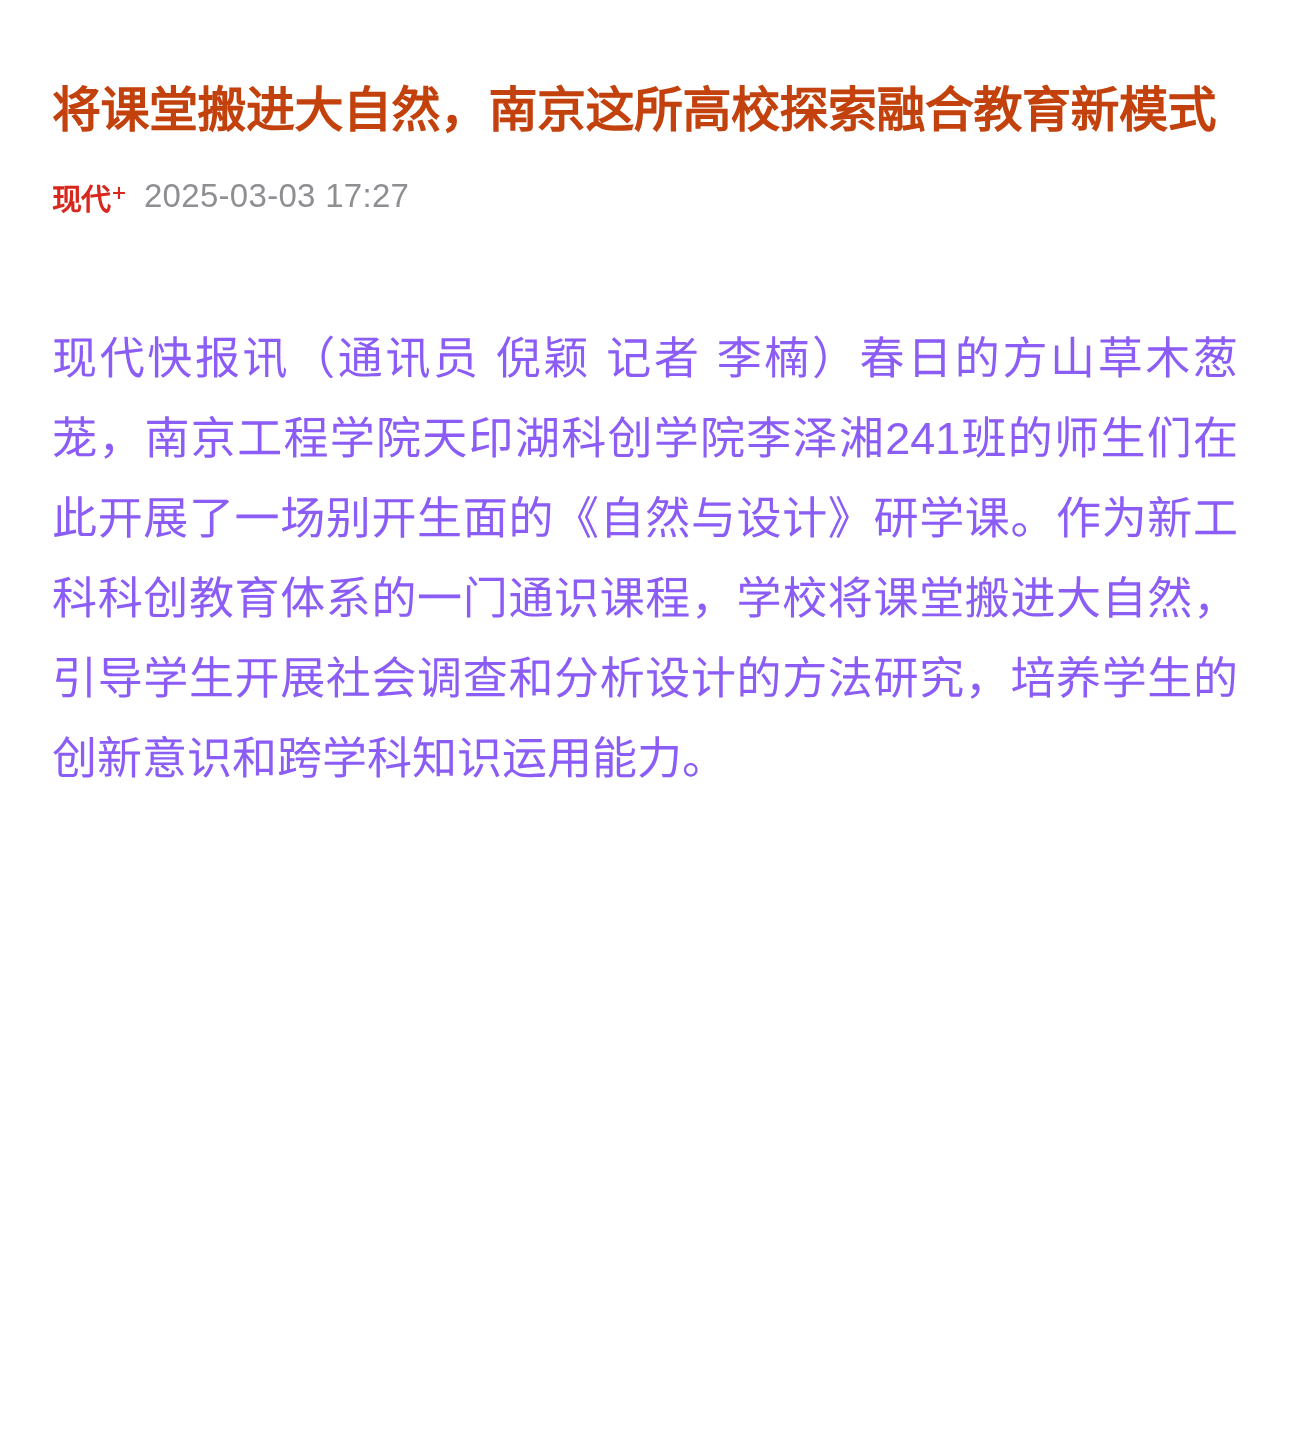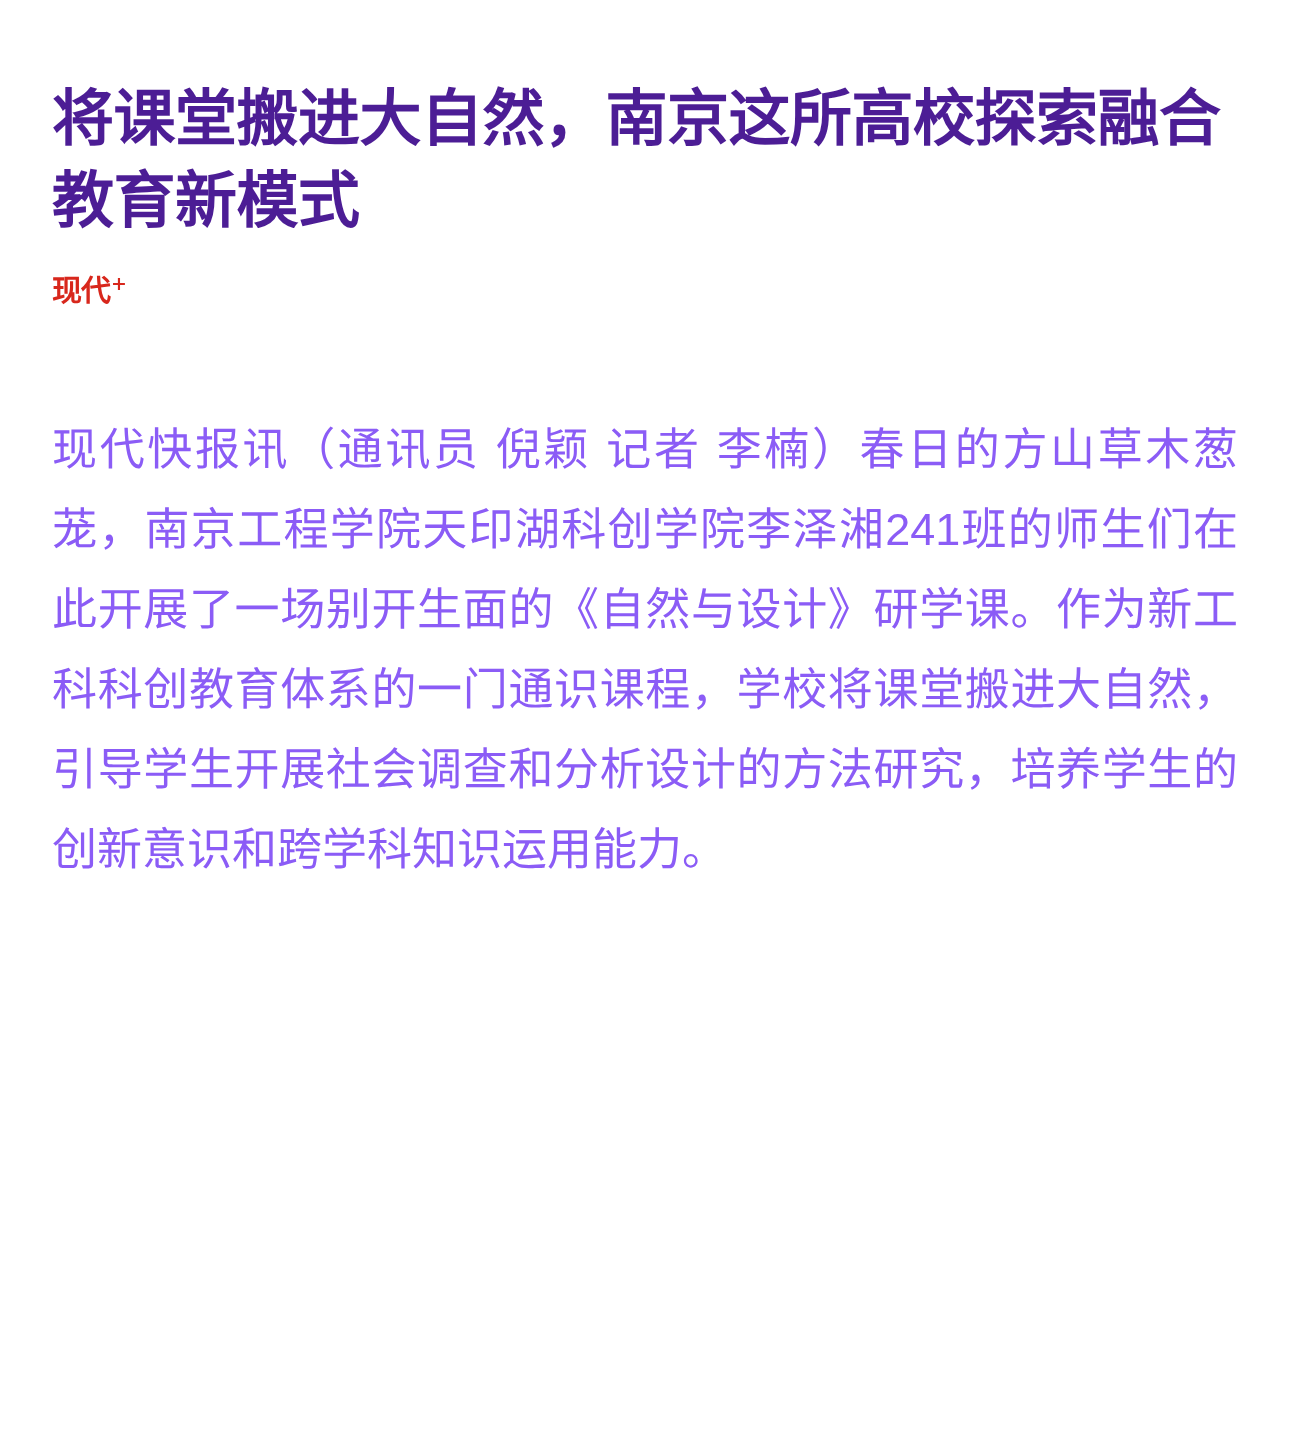--- a/index.html
+++ b/index.html
@@ -11,43 +11,44 @@
     width: 1290px;
     min-height: 1455px;
     font-family: "Liberation Sans", "DejaVu Sans", sans-serif;
     -webkit-font-smoothing: antialiased;
   }
   .article {
     padding: 78px 52px 0 52px;
     box-sizing: border-box;
   }
   .headline {
-    font-size: 62px;
+    font-size: 49px;
     line-height: 1.32;
     font-weight: 700;
-    color: #4c1d95;
+    color: #c2410c;
     letter-spacing: -0.5px;
     margin: 0 0 34px 0;
     word-break: break-all;
   }
   .meta-row {
     display: flex;
     align-items: center;
     gap: 18px;
     margin-bottom: 104px;
   }
   .source-logo {
     display: inline-flex;
     align-items: flex-start;
     font-size: 30px;
     font-weight: 700;
     color: #d8271c;
     font-family: "DejaVu Serif", "Liberation Serif", serif;
     line-height: 1;
     letter-spacing: -1px;
+    margin-top: 8px;
   }
   .source-logo .plus {
     font-size: 19px;
     line-height: 1;
     margin-left: 1px;
     position: relative;
     top: -2px;
   }
   .timestamp {
     font-size: 33px;
@@ -71,17 +72,18 @@
 
 <div class="article">
 
   <h1 class="headline">将课堂搬进大自然，南京这所高校探索融合教育新模式</h1>
 
   <div class="meta-row">
     <span class="source-logo">
       <span>现代</span>
       <span class="plus">+</span>
     </span>
+    <span class="timestamp">2025-03-03 17:27</span>
   </div>
 
   <p class="body-text">现代快报讯（通讯员 倪颖 记者 李楠）春日的方山草木葱茏，南京工程学院天印湖科创学院李泽湘241班的师生们在此开展了一场别开生面的《自然与设计》研学课。作为新工科科创教育体系的一门通识课程，学校将课堂搬进大自然，引导学生开展社会调查和分析设计的方法研究，培养学生的创新意识和跨学科知识运用能力。</p>
 
 </div>
 
 </body></html>

